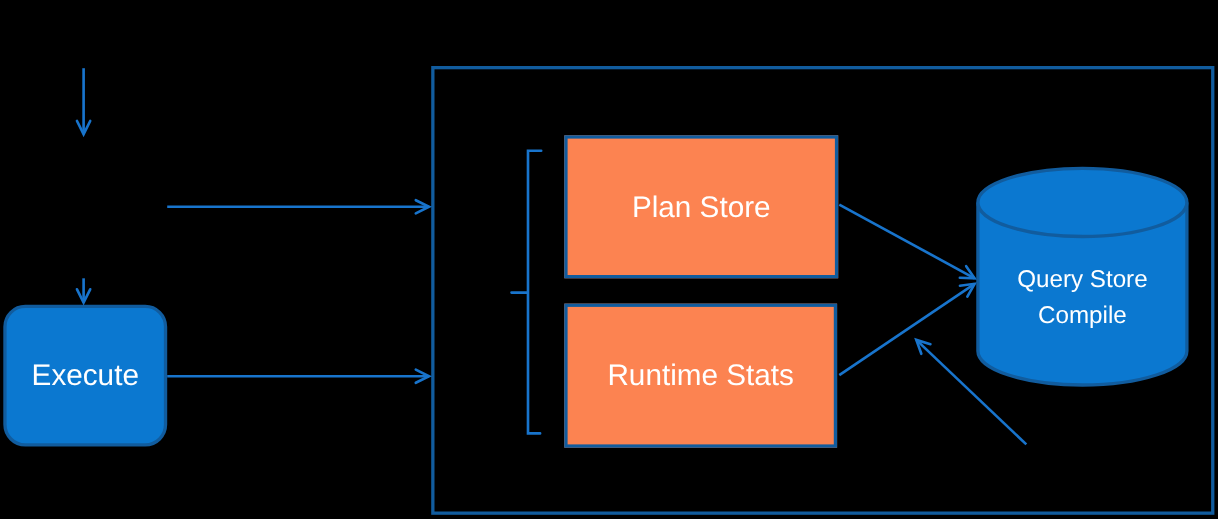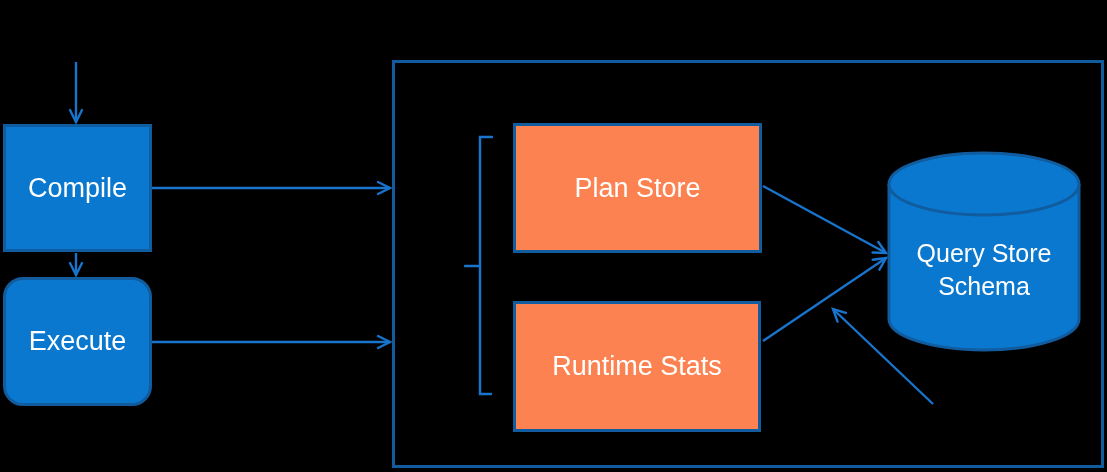--- a/index.html
+++ b/index.html
@@ -29,21 +29,21 @@
     background: var(--process-fill, #0B78D0);
     border: 3px solid var(--shape-border, #115C9E);
   }
   .node--store {
     background: var(--store-fill, #FC8351);
     border: 3px solid var(--shape-border, #115C9E);
   }
   #compile-box { left: 3px;   top: 124px; width: 149px; height: 128px; }
   #execute-box { left: 3px;   top: 277px; width: 149px; height: 129px; border-radius: 20px; }
   #plan-store-box    { left: 513px; top: 123px; width: 249px; height: 130px; align-items: center; }
-  #runtime-stats-box { left: 513px; top: 276px; width: 248px; height: 131px; margin-top: 25px; }
+  #runtime-stats-box { left: 513px; top: 276px; width: 248px; height: 131px; }
   #query-store-container {
     position: absolute;
     left: 392px;
     top: 60px;
     width: 712px;
     height: 408px;
     box-sizing: border-box;
     border: 3px solid var(--container-border, #115C9E);
     background: transparent;
   }
@@ -76,36 +76,33 @@
     fill: var(--process-fill, #0B78D0);
     stroke: var(--shape-border, #115C9E);
     stroke-width: 3;
   }
   .cyl-label {
     position: absolute;
     left: 888px;
     top: 237px;
     width: 192px;
     color: var(--label-text, #fff);
-    font-size: 25px;
+    font-size: 22px;
     line-height: 33px;
     text-align: center;
   }
   .cyl-label span { display: block; }
 </style>
 </head>
 <body>
 
 <div class="stage">
 
   <div id="query-store-container"></div>
 
-  <div class="node node--process" id="compile-box">
-    <span>Compile</span>
-  </div>
   <div class="node node--process" id="execute-box">
     <span>Execute</span>
   </div>
 
   <div class="node node--store" id="plan-store-box">
     <span>Plan Store</span>
   </div>
   <div class="node node--store" id="runtime-stats-box">
     <span>Runtime Stats</span>
   </div>
@@ -129,16 +126,16 @@
     <line class="connector" x1="933" y1="404" x2="833" y2="309" marker-end="url(#ah)"></line>
 
     <g>
       <path class="cyl" d="M889,184 V319 A95,31 0 0 0 1079,319 V184"></path>
       <ellipse class="cyl" cx="984" cy="184" rx="95" ry="31"></ellipse>
     </g>
   </svg>
 
   <div class="cyl-label">
     <span>Query Store</span>
-    <span>Schema</span>
+    <span>Compile</span>
   </div>
 
 </div>
 
 </body></html>

